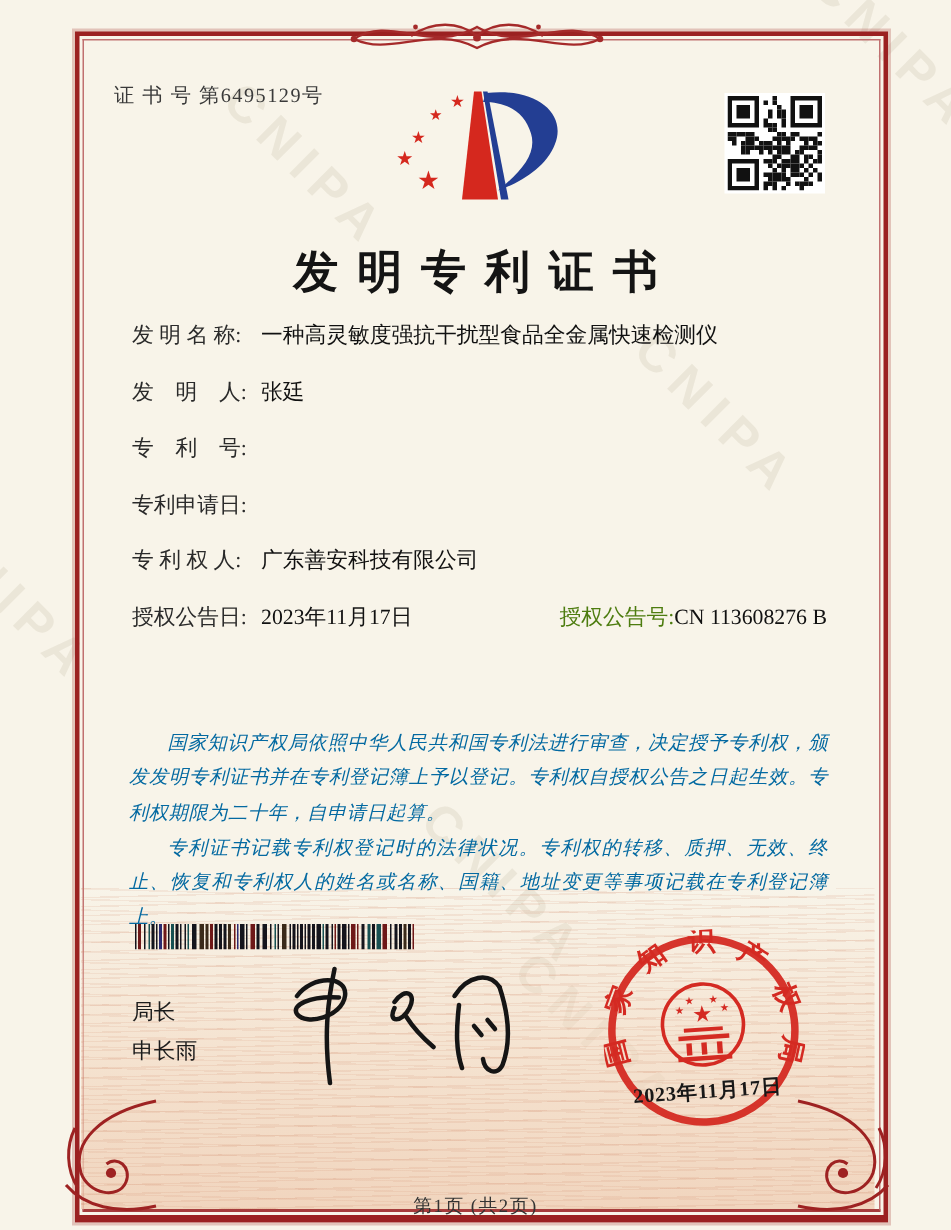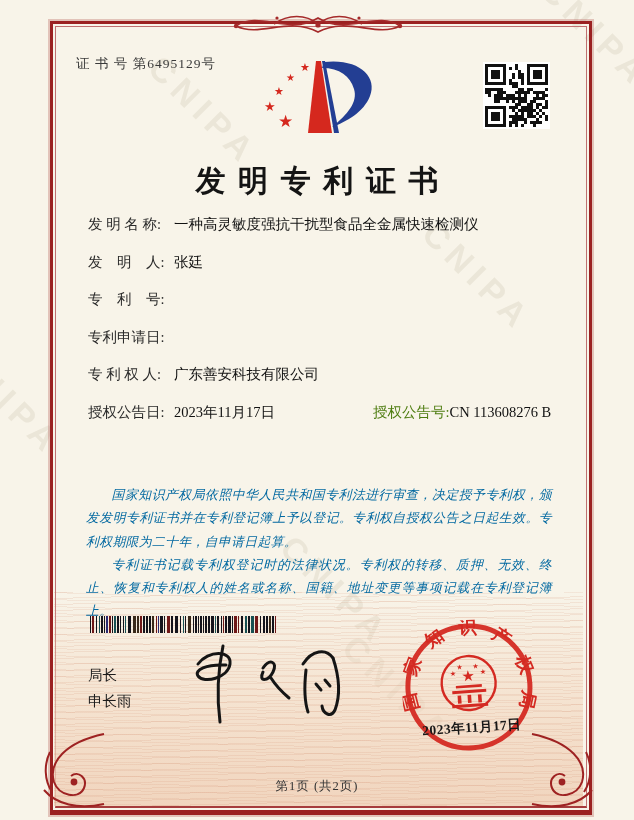--- a/index.html
+++ b/index.html
@@ -89,21 +89,21 @@
 
   
   .seal{position:absolute;left:402px;top:620px;width:134px;height:136px;transform:rotate(-4deg);}
   .seal-date{
     position:absolute;left:0;right:0;top:99px;text-align:center;
     font-size:13.5px;font-weight:bold;color:#181818;letter-spacing:0.5px;
   }
 
   
   .footer{
-    position:absolute;left:0;right:0;top:778px;text-align:center;
+    position:absolute;left:0;right:0;top:796px;text-align:center;
     font-size:12.5px;color:#333;letter-spacing:1px;
   }
 
   
   .orn-top{position:absolute;left:230px;top:4px;width:176px;height:40px;}
   .orn-bl{position:absolute;left:36px;top:730px;width:72px;height:80px;}
   .orn-br{position:absolute;left:528px;top:730px;width:72px;height:80px;transform:scaleX(-1);}
 </style>
 </head>
 <body>

